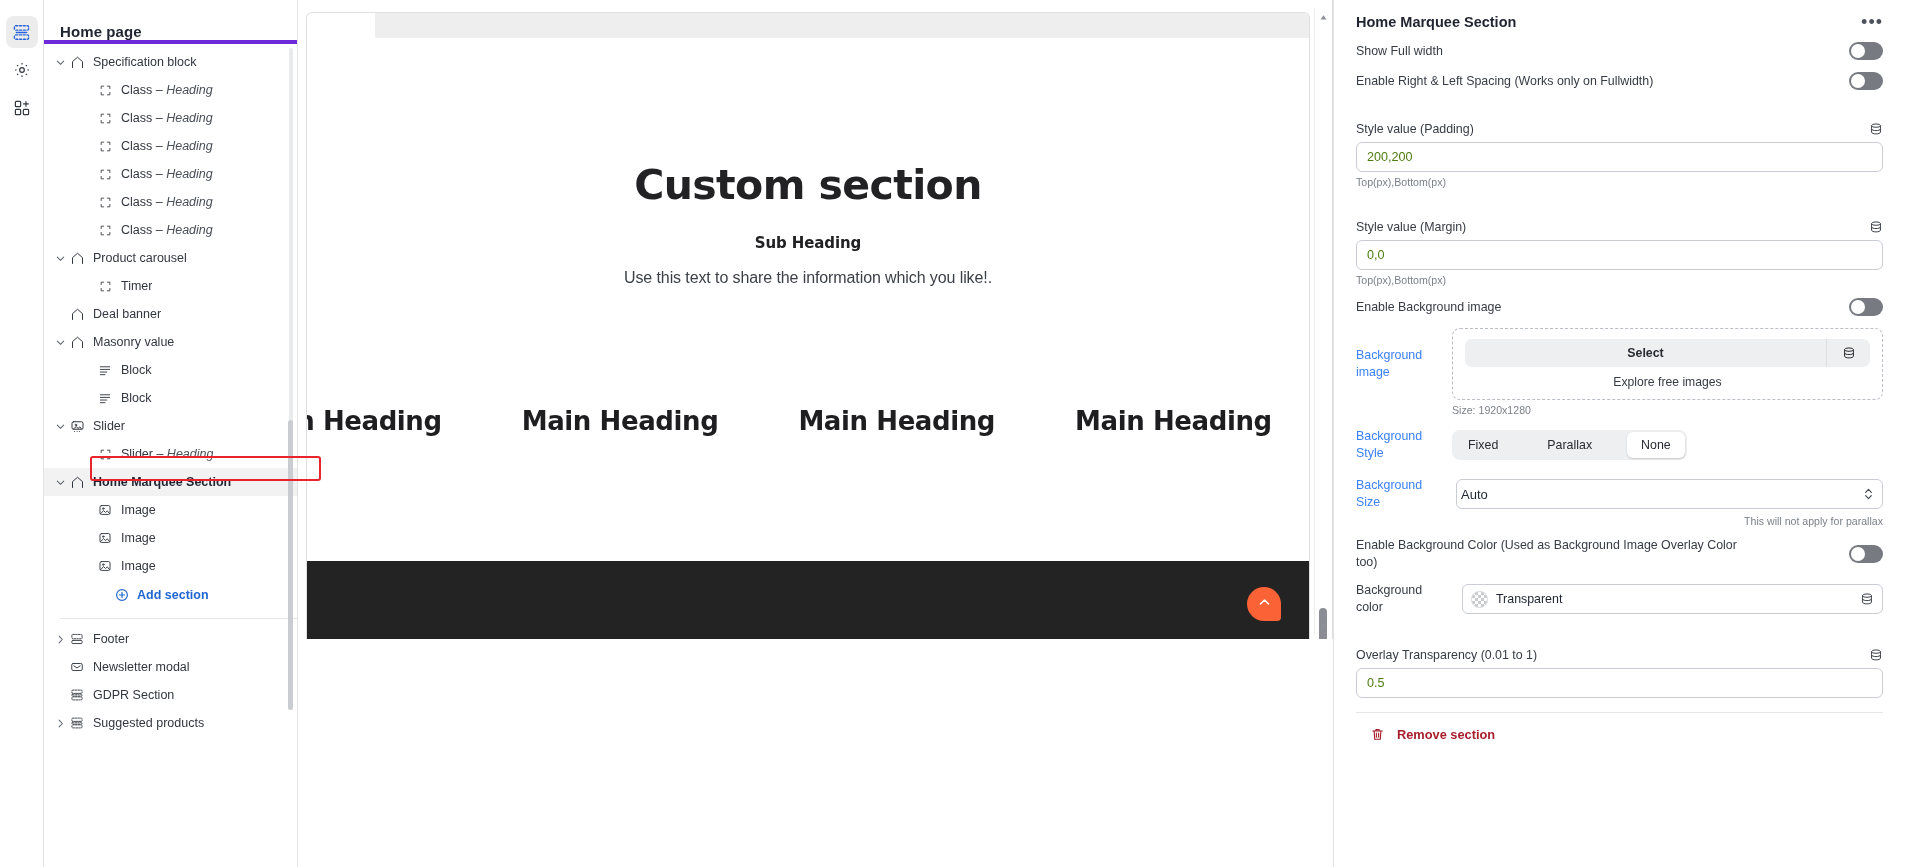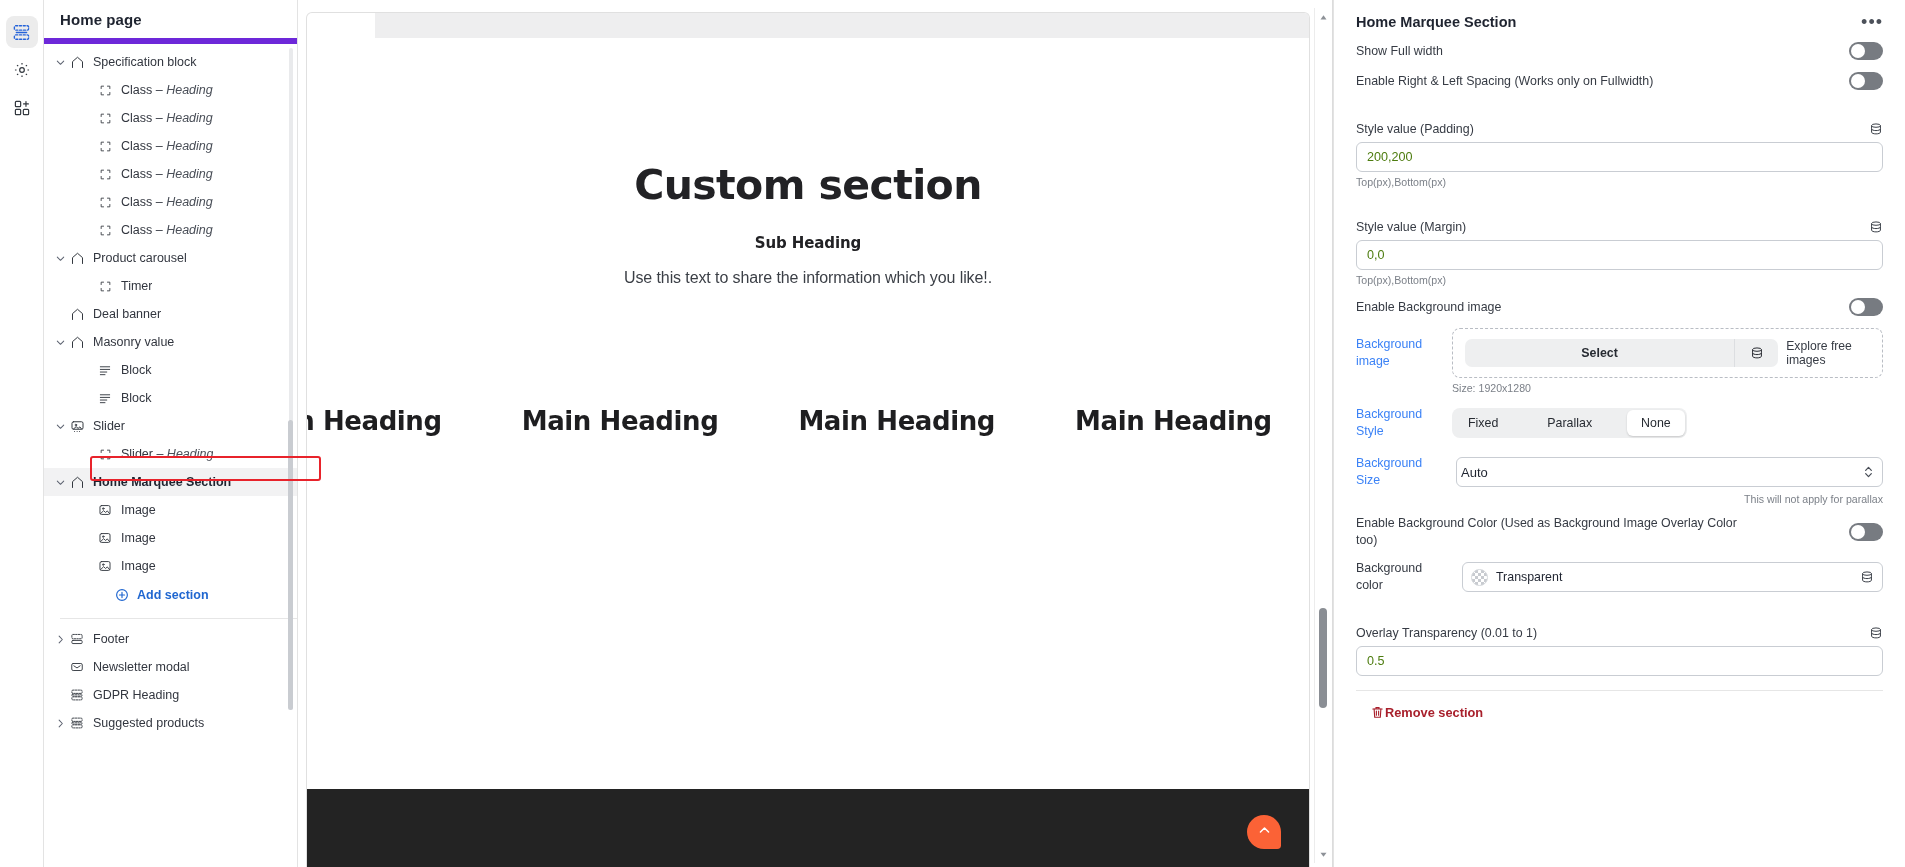--- a/index.html
+++ b/index.html
@@ -28,22 +28,22 @@
   .rail-btn.active { background: #ececec; }
   .rail-btn svg { display: block; }
 
   
   .tree-panel {
     width: 254px; flex: 0 0 254px; height: 867px;
     background: #ffffff; border-right: 1px solid #e3e3e3;
     display: flex; flex-direction: column; position: relative;
   }
   .tree-header {
-    height: 44px; display: flex; align-items: flex-start;
-    padding: 11px 16px; border-bottom: 6px solid #6d28d9;
+    height: 44px; display: flex; align-items: flex-end;
+    padding: 0 16px; border-bottom: 4px solid #6d28d9;
     flex: 0 0 44px;
   }
   .tree-header .title {
     font-size: 15px; font-weight: 700; color: #1f2430; letter-spacing: .1px;
   }
   .tree-scroll {
     flex: 1 1 auto; overflow: hidden; position: relative;
     padding-top: 4px;
   }
   .tree-row {
@@ -87,21 +87,21 @@
   .tree-vscroll {
     position: absolute; right: 4px; width: 5px; border-radius: 3px;
     background: #c9ccd1;
   }
   .tree-vscroll.track {
     background: #e9eaec; top: 48px; height: 662px; width: 4px; right: 4px;
   }
 
   
   .canvas-wrap {
-    flex: 1 1 auto; height: 867px; position: relative;
+    flex: 1 1 auto; height: 639px; position: relative;
     background: #ffffff; border-right: 1px solid #dcdcdc;
     overflow: hidden;
   }
   .canvas-frame {
     position: absolute; left: 8px; top: 12px; right: 22px; bottom: 0;
     background: #ffffff; border: 1px solid #e0e0e0;
     border-bottom: none; border-radius: 6px 6px 0 0; overflow: hidden;
   }
   .top-gray-band {
     position: absolute; left: 68px; right: 0; top: 0; height: 25px;
@@ -206,21 +206,21 @@
     font-family: "Liberation Sans", sans-serif; background: #fff;
   }
   .hint { font-size: 10.6px; color: #7c8189; margin-top: 4px; margin-bottom: 12px; }
 
   .bg-img-row {
     display: flex; align-items: center; gap: 14px; margin-bottom: 4px;
   }
   .bg-img-row .lbl { font-size: 12.4px; color: #3b82f6; width: 82px; line-height: 1.35; }
   .dash-box {
     flex: 1 1 auto; border: 1px dashed #b9bdc4; border-radius: 8px;
-    padding: 10px 12px; display: flex; flex-direction: row;
+    padding: 10px 12px; display: flex; flex-direction: column;
     align-items: center; gap: 8px;
   }
   .select-btn-group {
     display: flex; align-items: stretch; background: #eeeff0;
     border-radius: 7px; overflow: hidden; width: 100%; height: 28px;
   }
   .select-btn {
     flex: 1 1 auto; display: flex; align-items: center; justify-content: center;
     font-size: 12.4px; font-weight: 700; color: #272b32; cursor: pointer;
   }
@@ -270,21 +270,21 @@
       linear-gradient(45deg, #c8cbd0 25%, transparent 25%, transparent 75%, #c8cbd0 75%),
       linear-gradient(45deg, #c8cbd0 25%, transparent 25%, transparent 75%, #c8cbd0 75%);
     background-size: 6px 6px;
     background-position: 0 0, 3px 3px;
     background-color: #ffffff;
   }
   .color-name { font-size: 12.4px; color: #1f2430; flex: 1 1 auto; }
 
   .panel-sep { height: 1px; background: #e6e6e6; margin: 14px 0 0 0; }
   .remove-row {
-    display: flex; align-items: center; gap: 0; padding: 14px 0 0 14px;
+    display: flex; align-items: center; gap: 12px; padding: 14px 0 0 14px;
     cursor: pointer;
   }
   .remove-row .lbl {
     font-size: 12.8px; font-weight: 700; color: #a81f2b;
   }
   .trash { color: #a81f2b; display: flex; }
 </style>
 </head>
 <body>
 
@@ -628,21 +628,21 @@
                 <polyline points="9,4.5 16,12 9,19.5"></polyline>
               </svg>
             </span>
             <span class="t-icon">
               <svg width="14" height="14" viewBox="0 0 24 24" fill="none" stroke="#33383f" stroke-width="1.6" stroke-linecap="round" stroke-linejoin="round" stroke-dasharray="2.5 2">
                 <rect x="3.2" y="3.6" width="17.6" height="5.6" rx="1.6"></rect>
                 <rect x="3.2" y="10.6" width="17.6" height="3.2" rx="1.2"></rect>
                 <rect x="3.2" y="15.2" width="17.6" height="5.2" rx="1.6"></rect>
               </svg>
             </span>
-            <span class="t-label">GDPR Heading</span>
+            <span class="t-label">GDPR Section</span>
           </div>
           <div class="tree-row indent-0">
             <span class="caret">
               <svg width="11" height="11" viewBox="0 0 24 24" fill="none" stroke="#5c6270" stroke-width="2.2" stroke-linecap="round" stroke-linejoin="round">
                 <polyline points="9,4.5 16,12 9,19.5"></polyline>
               </svg>
             </span>
             <span class="t-icon">
               <svg width="14" height="14" viewBox="0 0 24 24" fill="none" stroke="#33383f" stroke-width="1.6" stroke-linecap="round" stroke-linejoin="round" stroke-dasharray="2.5 2">
                 <rect x="3.2" y="3.6" width="17.6" height="5.6" rx="1.6"></rect>

